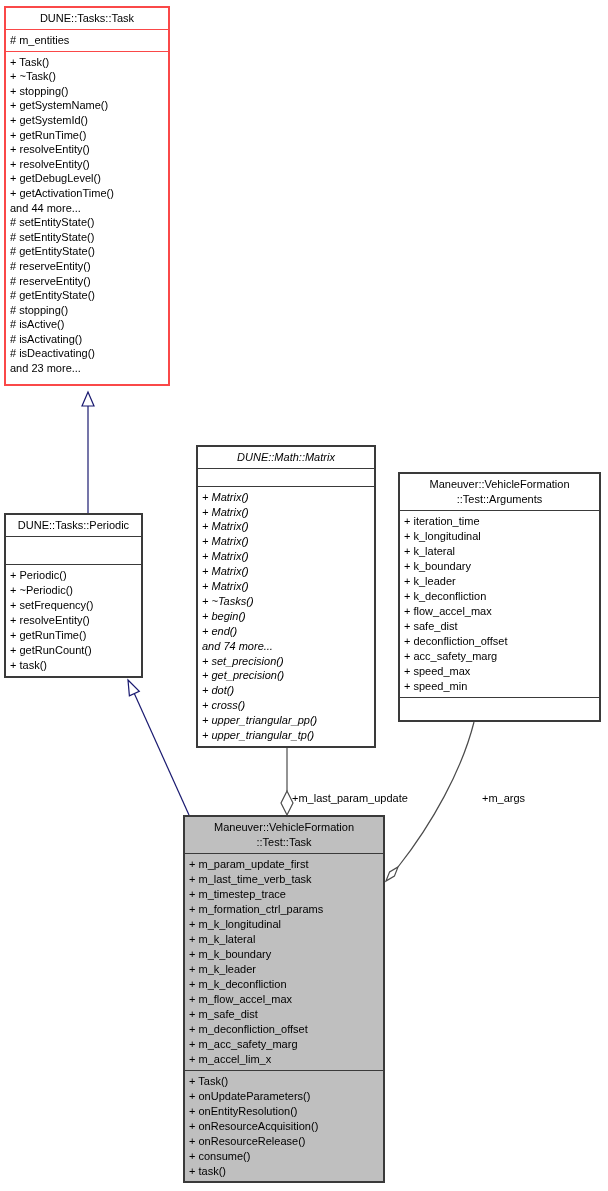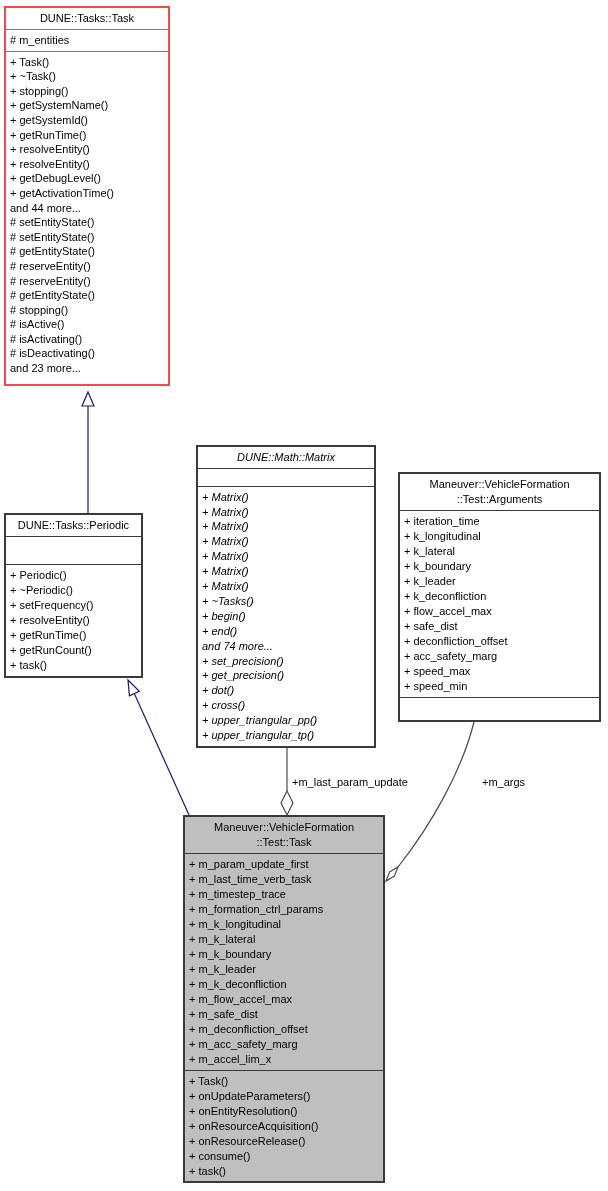--- a/index.html
+++ b/index.html
@@ -26,21 +26,21 @@
   .uml-box.red .uml-sec{border-top-color:var(--red-border);}
   .uml-sec.grow{flex:1 1 auto;}
   .m-line{line-height:15px;white-space:nowrap;}
   .box-task .m-line{line-height:14.6px;}
   .box-matrix .m-line{line-height:14.9px;}
   svg.edges{position:absolute;left:0;top:0;pointer-events:none;}
   .edge-inh{stroke:var(--inh);fill:none;stroke-width:1.2;}
   .edge-inh-head{stroke:var(--inh);fill:#fff;stroke-width:1.2;}
   .edge-agg{stroke:var(--agg);fill:none;stroke-width:1.2;}
   .edge-agg-head{stroke:var(--agg);fill:#fff;stroke-width:1.2;}
-  .edge-label{position:absolute;white-space:nowrap;line-height:13px;}
+  .edge-label{position:absolute;white-space:nowrap;line-height:13px;margin-top:16px;}
 </style>
 </head>
 <body>
 
 <svg class="edges" width="608" height="1191" viewBox="0 0 608 1191">
 
   <g>
     <line class="edge-inh" x1="88" y1="406" x2="88" y2="513"></line>
     <polygon class="edge-inh-head" points="88,392 82,406 94,406"></polygon>
   </g>

